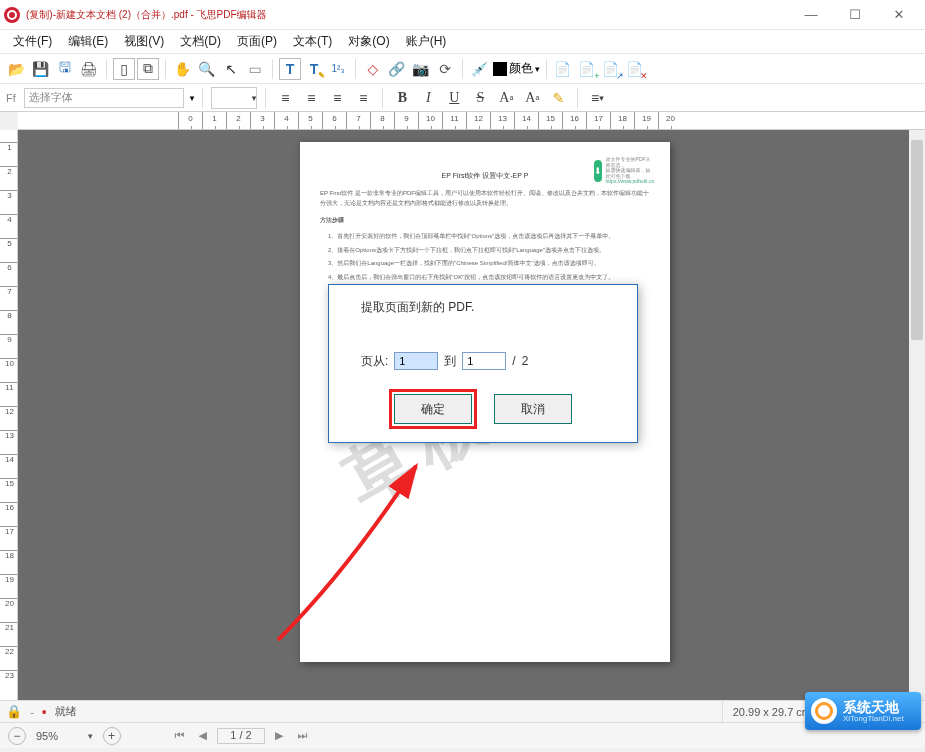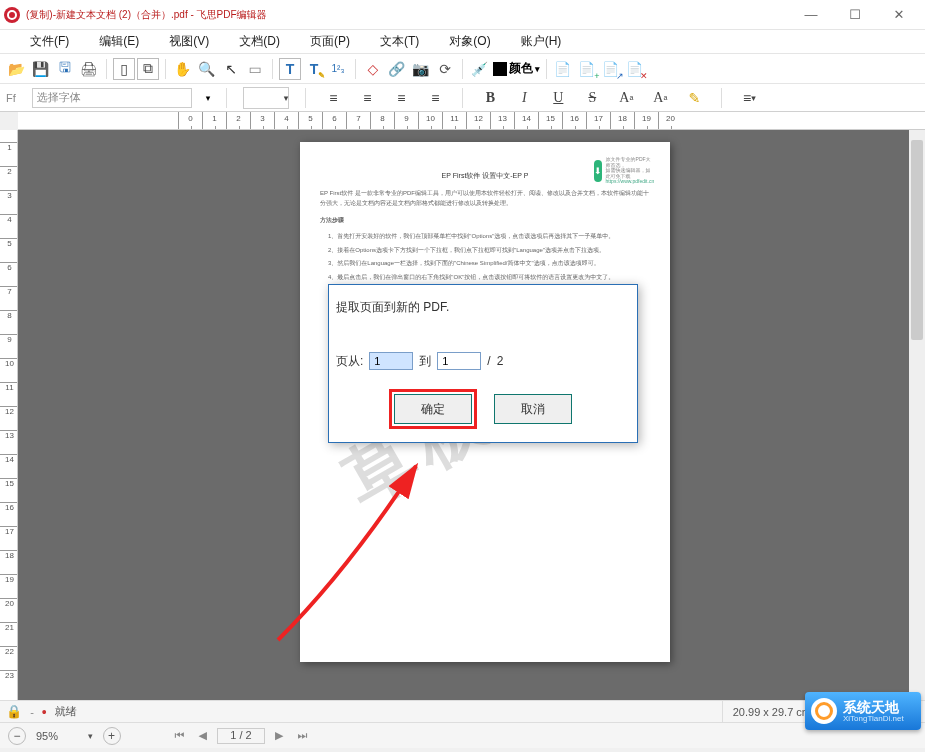--- a/index.html
+++ b/index.html
@@ -5,30 +5,30 @@
 * { margin: 0; padding: 0; box-sizing: border-box; font-family: "Microsoft YaHei", "SimSun", Arial, sans-serif; }
 body { width: 925px; height: 752px; background: #f0f0f0; overflow: hidden; position: relative; }
 
 .titlebar { height: 30px; background: #fff; display: flex; align-items: center; padding: 0 4px; border-bottom: 1px solid #e5e5e5; }
 .titlebar .appicon { width: 16px; height: 16px; background: #c23; border-radius: 50%; margin-right: 6px; position: relative; }
 .titlebar .appicon::after { content: ''; position: absolute; top: 3px; left: 3px; width: 10px; height: 10px; border: 2px solid #fff; border-radius: 50%; box-sizing: border-box; }
 .titlebar .title { color: #b91c1c; font-size: 10px; flex: 1; }
 .titlebar .winbtns { display: flex; }
 .titlebar .winbtn { width: 44px; height: 30px; display: flex; align-items: center; justify-content: center; color: #666; font-size: 13px; }
 
-.menubar { height: 24px; background: #fff; display: flex; align-items: center; padding: 0 24px; gap: 18px; border-bottom: 1px solid #e5e5e5; }
+.menubar { height: 24px; background: #fff; display: flex; align-items: center; padding: 0 7px; gap: 4px; border-bottom: 1px solid #e5e5e5; }
 .menubar .menuitem { font-size: 12px; padding: 2px 6px; color: #222; }
 
 .toolbar1 { height: 30px; background: #fff; display: flex; align-items: center; padding: 0 6px; gap: 2px; border-bottom: 1px solid #e5e5e5; }
-.toolbar2 { height: 28px; background: #fff; display: flex; align-items: center; padding: 0 6px; gap: 12px; border-bottom: 1px solid #d0d0d0; }
+.toolbar2 { height: 28px; background: #fff; display: flex; align-items: center; padding: 0 6px; gap: 4px; border-bottom: 1px solid #d0d0d0; }
 .tbtn { width: 22px; height: 22px; display: flex; align-items: center; justify-content: center; font-size: 14px; color: #444; border: 1px solid transparent; }
 .tbtn.box { border: 1px solid #bbb; }
 .sep { width: 1px; height: 20px; background: #ddd; margin: 0 4px; }
 .fontbox { width: 160px; height: 20px; border: 1px solid #ccc; font-size: 11px; padding: 0 4px; color: #888; display: flex; align-items: center; }
-.colorbox { display: flex; align-items: center; gap: 2px; font-size: 12px; font-weight: bold; }
+.colorbox { display: flex; align-items: center; gap: 2px; font-size: 12px; }
 .colorsw { width: 14px; height: 14px; background: #000; }
 
 .ruler-h { height: 18px; background: #fff; border-bottom: 1px solid #ccc; margin-left: 18px; position: relative; overflow: hidden; font-size: 8px; color: #555; }
 .ruler-h .ticks { position: absolute; left: 160px; top: 0; display: flex; }
 .ruler-h .tick { width: 24px; height: 18px; border-left: 1px solid #999; text-align: center; padding-top: 2px; position: relative; }
 .ruler-h .tick::after{content:'';position:absolute;left:50%;bottom:0;width:1px;height:4px;background:#999;}
 
 .workarea { display: flex; height: 570px; background: #6b6b6b; position: relative; }
 .ruler-v { width: 18px; background: #fff; border-right: 1px solid #ccc; overflow: hidden; font-size: 8px; color: #555; }
 .ruler-v .tick { height: 24px; border-top: 1px solid #999; text-align: center; padding-left: 2px; }
@@ -36,21 +36,21 @@
 .page { position: absolute; left: 282px; top: 12px; width: 370px; height: 520px; background: #fff; box-shadow: 2px 2px 8px rgba(0,0,0,.4); padding: 20px; font-size: 6px; color: #666; line-height: 1.6; }
 .page .pdf-badge { position: absolute; right: 16px; top: 16px; width: 60px; height: 26px; display: flex; align-items: center; gap: 4px; }
 .page .pdf-badge .ic { width: 22px; height: 22px; background: #2db57a; border-radius: 4px; display:flex;align-items:center;justify-content:center;color:#fff;font-size:9px; }
 .page .pdf-badge .tx { font-size: 5px; color: #888; line-height: 1.1; }
 .page .watermark { position: absolute; left: 40px; top: 250px; font-size: 70px; color: rgba(120,120,120,.25); transform: rotate(-30deg); font-weight: bold; pointer-events: none; letter-spacing: 8px;}
 .scrollbar-v { position: absolute; right: 0; top: 0; width: 16px; height: 100%; background: #efefef; }
 .scrollbar-v .thumb { position: absolute; left: 2px; top: 10px; width: 12px; height: 200px; background: #cbcbcb; border-radius: 2px; }
 
 .dialog { position: absolute; left: 328px; top: 284px; width: 310px; background: #fff; border: 1px solid #2a6fb5; box-shadow: 2px 2px 10px rgba(0,0,0,.3); z-index: 50; }
 .dialog .dlg-title { height: 24px; background: #fff; color: #333; font-size: 12px; padding: 4px 8px; border-bottom: 1px solid #d7e3f0; }
-.dialog .dlg-body { padding: 14px 7px 18px; font-size: 12px; color: #333; }
+.dialog .dlg-body { padding: 14px 32px 18px; font-size: 12px; color: #333; }
 .dialog .dlg-row { margin-bottom: 4px; display: flex; align-items: center; gap: 6px; }
 .dialog .pinput { width: 44px; height: 18px; border: 1px solid #7a9ec9; padding: 0 4px; font-size: 11px; }
 .dialog .pinput.hl { background: #cfe4ff; }
 .dialog .chk { width: 12px; height: 12px; border: 1px solid #666; display: inline-block; }
 .dialog .dlg-btns { display: flex; justify-content: center; gap: 22px; margin-top: 24px; }
 .dialog .dbtn { width: 78px; height: 30px; border: 1px solid #0f766e; background: #efefef; font-size: 12px; display: flex; align-items: center; justify-content: center; }
 .dialog .dbtn.ok { outline: 3px solid #e22; outline-offset: 2px; }
 
 .arrow { position: absolute; left: 268px; top: 450px; width: 200px; height: 200px; z-index: 60; pointer-events: none; }
 

